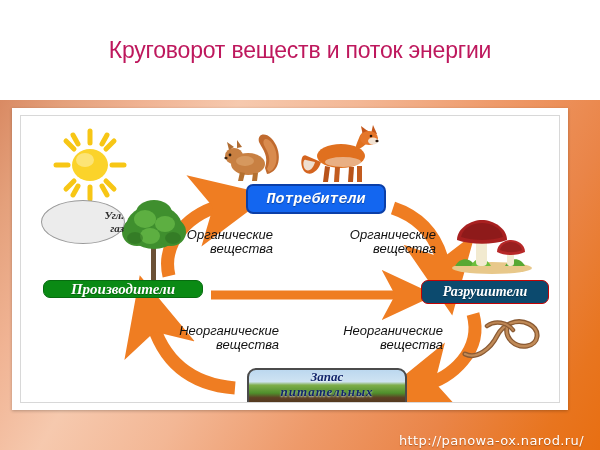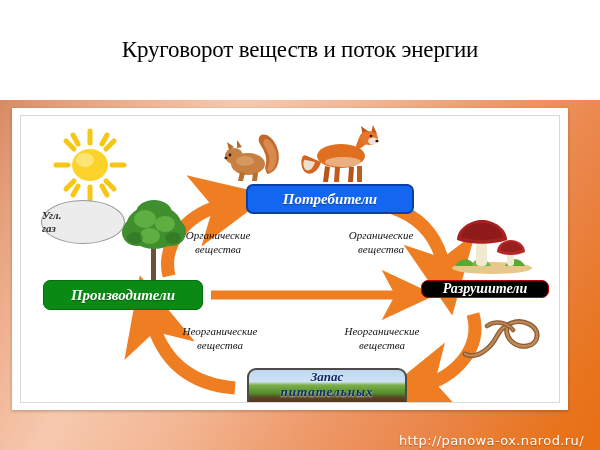--- a/index.html
+++ b/index.html
@@ -11,22 +11,22 @@
     position:relative;
   }
 
   
   #title-block{
     position:absolute;left:0;top:0;width:600px;height:100px;
     display:flex;flex-direction:column;align-items:center;justify-content:center;
     background:#ffffff;
   }
   .title-line{
-    font-size:23px;color:#000000;line-height:30px;
-    white-space:nowrap;letter-spacing:-0.2px;font-family:Liberation Serif, serif;
+    font-size:23px;color:#be185d;line-height:30px;
+    white-space:nowrap;letter-spacing:-0.2px;
   }
 
   
   #frame{
     position:absolute;left:0;top:100px;width:600px;height:350px;
     background:linear-gradient(120deg,#d98a63 0%,#e4a07b 8%,#f0b393 18%,#f6c9ae 30%,
                 #f3b795 45%,#ee9a6a 62%,#ea8548 78%,#e8751f 92%,#e86f12 100%);
     box-sizing:border-box;
   }
   #frame-inner-white{
@@ -51,68 +51,68 @@
   .node{
     position:absolute;
     display:flex;align-items:center;justify-content:center;
     font-family:"Liberation Serif", serif;
     font-style:italic;font-weight:bold;color:#ffffff;
     border-radius:7px;
     text-shadow:0 1px 1px rgba(0,0,0,.35);
     box-sizing:border-box;
   }
   #node-producers{
-    left:22px;top:164px;width:160px;height:30px;
+    left:22px;top:164px;width:160px;height:18px;
     background:#0a8a14;border:1px solid #076c10;font-size:15px;
   }
   #node-consumers{
-    left:225px;top:68px;width:168px;height:30px;
-    background:#1366f0;border:2px solid #0b3fa8;font-size:15px;
+    left:225px;top:68px;width:140px;height:30px;
+    background:#1366f0;border:2px solid #0b3fa8;font-size:15px;font-family:Liberation Mono, monospace;
   }
   #node-decomposers{
-    left:400px;top:164px;width:128px;height:18px;
-    background:#000000;border:1px solid #c30303;font-size:14px;
+    left:400px;top:164px;width:128px;height:24px;
+    background:#0c4a6e;border:1px solid #c30303;font-size:14px;
   }
   #node-soil{
     left:226px;top:252px;width:160px;height:46px;
     border:2px solid #4b4b4b;border-radius:9px;
     flex-direction:column;line-height:15px;
     background:linear-gradient(#bcd8ef 0%,#cfe3f2 28%,#7fae4a 36%,#4f8f2c 55%,
                #5d4024 66%,#3e2a16 100%);
     font-size:13px;color:#11256b;text-shadow:0 1px 2px rgba(255,255,255,.75);
     overflow:hidden;
   }
   #node-soil span{display:block;white-space:nowrap;}
   #node-soil .l2{letter-spacing:1px;}
 
   
   .ellipse{
     position:absolute;display:flex;flex-direction:column;
-    align-items:flex-start;justify-content:center;
+    align-items:flex-end;justify-content:center;
     font-family:"Liberation Serif", serif;font-style:italic;font-weight:bold;
     border-radius:50%;font-size:11px;line-height:13px;box-sizing:border-box;
   }
   #ellipse-co2{
     left:20px;top:84px;width:84px;height:44px;
     background:#ececec;border:1px solid #9a9a9a;color:#2a2a2a;
   }
   #ellipse-water{
     left:20px;top:122px;width:84px;height:42px;
     background:radial-gradient(circle at 40% 35%,#cfeaf8,#a5d8f0);
     border:2px solid #1a5fa8;color:#16406e;
   }
 
   
   #arrows{position:absolute;left:0;top:0;width:540px;height:288px;}
 
   
   .flow-label{
-    position:absolute;text-align:center;
-    font-family:Liberation Serif, serif;font-style:italic;
-    font-size:11px;line-height:14px;color:#111111;white-space:nowrap;
+    position:absolute;text-align:right;
+    font-family:Liberation Sans, sans-serif;font-style:italic;
+    font-size:13px;line-height:14px;color:#111111;white-space:nowrap;
   }
   #label-organic-left{left:142px;top:112px;width:110px;}
   #label-organic-right{left:305px;top:112px;width:110px;}
   #label-inorganic-left{left:140px;top:208px;width:118px;}
   #label-inorganic-right{left:300px;top:208px;width:122px;}
 
   
   .illus{position:absolute;}
   #sun{left:32px;top:12px;width:74px;height:74px;}
   #tree{left:96px;top:78px;width:74px;height:92px;}

